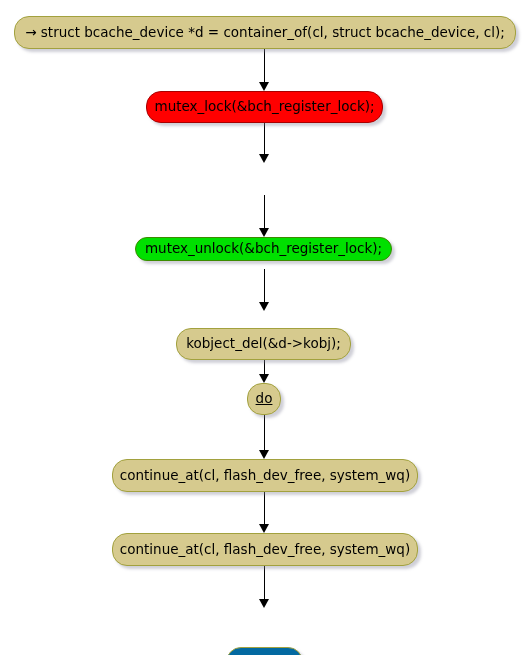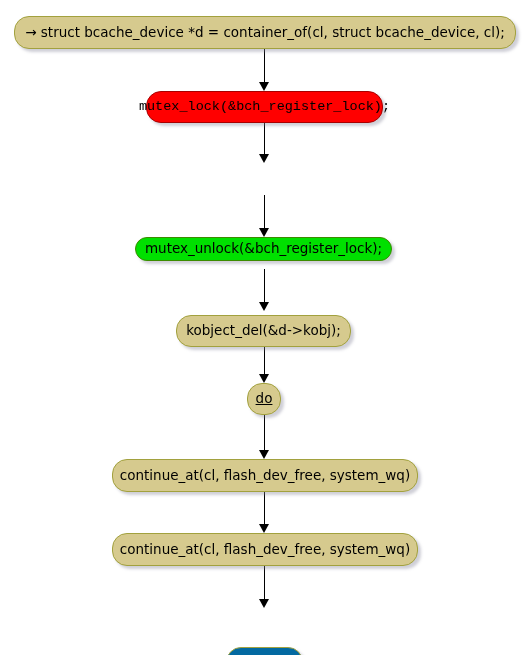--- a/index.html
+++ b/index.html
@@ -98,27 +98,27 @@
       <div class="line" style="height: 33px; background: rgb(0, 0, 0);"></div>
       <div class="head" style="top: 32px; border-top-color: rgb(0, 0, 0);"></div>
     </div>
     <div class="connector" style="left: 264px; top: 566px; height: 42px;">
       <div class="line" style="height: 34px; background: rgb(0, 0, 0);"></div>
       <div class="head" style="top: 33px; border-top-color: rgb(0, 0, 0);"></div>
     </div>
     <div class="node" style="left: 14px; top: 16px; width: 502px; height: 33px; background: rgb(214, 202, 142); border-color: rgb(162, 161, 62);">
       <span class="label">→ struct bcache_device *d = container_of(cl, struct bcache_device, cl);</span>
     </div>
-    <div class="node" style="left: 146px; top: 91px; width: 237px; height: 32px; background: rgb(255, 0, 0); border-color: rgb(168, 0, 0); font-family: Liberation Mono, monospace;">
+    <div class="node" style="left: 146px; top: 91px; width: 237px; height: 32px; background: rgb(255, 0, 0); border-color: rgb(168, 0, 0);">
       <span class="label">mutex_lock(&amp;bch_register_lock);</span>
     </div>
     <div class="node" style="left: 135px; top: 237px; width: 257px; height: 24px; background: rgb(0, 224, 0); border-color: rgb(60, 140, 0);">
       <span class="label">mutex_unlock(&amp;bch_register_lock);</span>
     </div>
-    <div class="node" style="left: 176px; top: 315px; width: 175px; height: 32px; background: rgb(214, 202, 142); border-color: rgb(162, 161, 62);">
+    <div class="node" style="left: 176px; top: 328px; width: 175px; height: 32px; background: rgb(214, 202, 142); border-color: rgb(162, 161, 62);">
       <span class="label">kobject_del(&amp;d-&gt;kobj);</span>
     </div>
     <div class="node" style="left: 247px; top: 383px; width: 34px; height: 32px; background: rgb(214, 202, 142); border-color: rgb(162, 161, 62); text-decoration: underline;">
       <span class="label">do</span>
     </div>
     <div class="node" style="left: 112px; top: 459px; width: 306px; height: 33px; background: rgb(214, 202, 142); border-color: rgb(162, 161, 62);">
       <span class="label">continue_at(cl, flash_dev_free, system_wq)</span>
     </div>
     <div class="node" style="left: 112px; top: 533px; width: 306px; height: 33px; background: rgb(214, 202, 142); border-color: rgb(162, 161, 62);">
       <span class="label">continue_at(cl, flash_dev_free, system_wq)</span>

